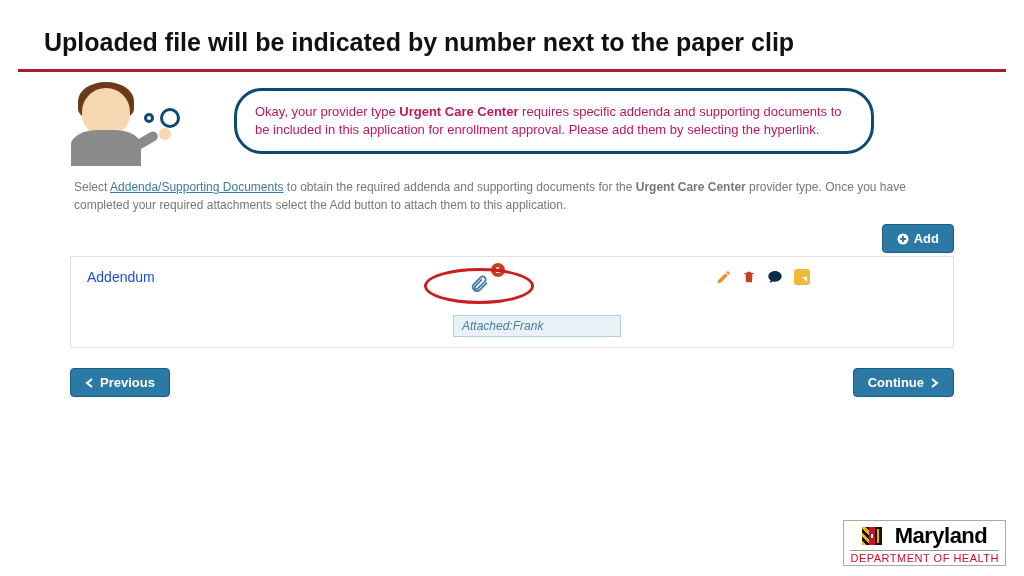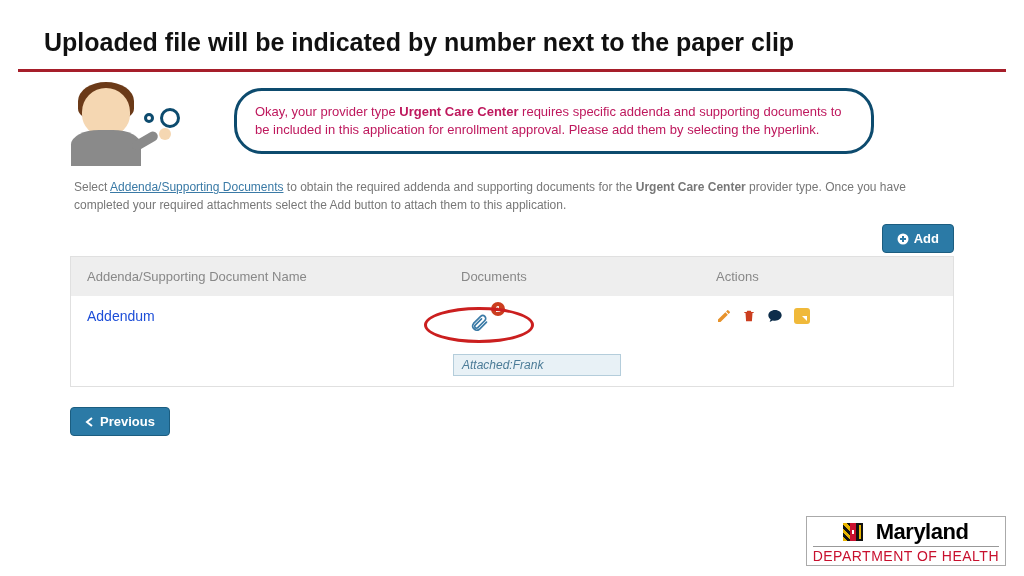--- a/index.html
+++ b/index.html
@@ -46,21 +46,21 @@
   .footer-logo { position: absolute; right: 18px; bottom: 10px; text-align: center; }
   .flag { display: inline-flex; width: 26px; height: 18px; vertical-align: middle; margin-right: 2px; }
   .flag div { flex: 1; }
   .flag-y { background: repeating-linear-gradient(45deg,#e8b400 0 3px,#111 3px 6px); }
   .flag-r { background: #c8102e; position: relative; }
   .flag-r::after{content:"";position:absolute;inset:2px;background:radial-gradient(circle at 50% 50%, #fff 0 2px, transparent 2px);}
   .flag-k { background: #111; position: relative; }
   .flag-k::after{content:"";position:absolute;inset:2px;background:linear-gradient(#e8b400,#e8b400) center/2px 100% no-repeat;}
   .flag-w { background: #fff; position: relative; }
   .logo-text { font-size: 22px; font-weight: bold; vertical-align: middle; letter-spacing: -0.5px; }
-  .logo-sub { font-size: 14px; color: #c8102e; letter-spacing: 0.5px; border-top: 1px solid #999; padding-top: 1px; margin-top: 1px; }
+  .logo-sub { font-size: 11px; color: #c8102e; letter-spacing: 0.5px; border-top: 1px solid #999; padding-top: 1px; margin-top: 1px; }
   .logo-box { border: 1px solid #aaa; padding: 2px 6px 1px; display: inline-block; }
 </style>
 </head>
 <body>
 
 <h1 class="slide-title">Uploaded file will be indicated by number next to the paper clip</h1>
 <div class="title-underline"></div>
 
 <div class="content">
   <div class="bubble-row">
@@ -89,25 +89,20 @@
     <button class="btn">
       <svg class="icon" width="12" height="12" viewBox="0 0 12 12">
           <circle cx="6" cy="6" r="5.5" fill="#fff"></circle>
           <path d="M6 3v6M3 6h6" stroke="#2b7aa6" stroke-width="2"></path>
         </svg>
       <span>Add</span>
     </button>
   </div>
 
   <div class="table">
-    <div class="thead">
-      <div class="th-name">Addenda/Supporting Document Name</div>
-      <div class="th-docs">Documents</div>
-      <div class="th-actions">Actions</div>
-    </div>
     <div class="tbody">
       <div class="trow">
         <div class="td-name">Addendum</div>
         <div class="td-docs">
           <span class="clip-wrap">
             <svg width="20" height="22" viewBox="0 0 24 24">
                 <path d="M21 11l-8.5 8.5a5 5 0 01-7-7L14 4a3.5 3.5 0 015 5l-8.5 8.5a2 2 0 01-3-3L15 7" fill="none" stroke="#3a7aa6" stroke-width="2" stroke-linecap="round"></path>
               </svg>
             <span class="badge-count">1</span>
             <span class="ring"></span>
@@ -130,20 +125,26 @@
     </div>
   </div>
 
   <div class="nav-row">
     <button class="btn">
       <svg width="10" height="10" viewBox="0 0 10 10">
           <path d="M7 1L2 5l5 4" fill="none" stroke="#fff" stroke-width="2"></path>
         </svg>
       <span>Previous</span>
     </button>
+    <button class="btn">
+      <span>Continue</span>
+      <svg width="10" height="10" viewBox="0 0 10 10">
+          <path d="M3 1l5 4-5 4" fill="none" stroke="#fff" stroke-width="2"></path>
+        </svg>
+    </button>
   </div>
 </div>
 
 <div class="footer-logo">
   <div class="logo-box">
     <span class="flag">
         <div class="flag-y"></div>
         <div class="flag-r"></div>
         <div class="flag-k"></div>
         <div class="flag-w"></div>

